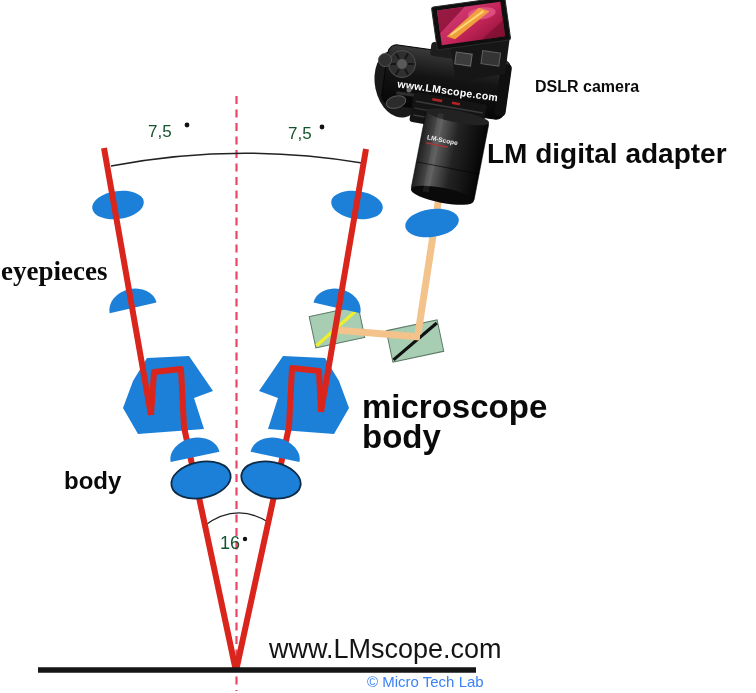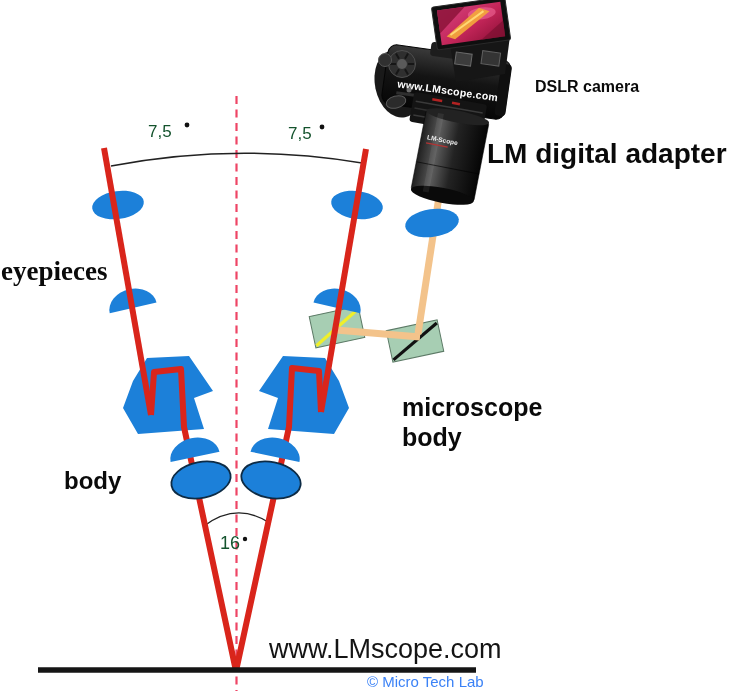--- a/index.html
+++ b/index.html
@@ -5,21 +5,21 @@
   html,body{margin:0;padding:0;}
   body{
     width:756px;height:693px;position:relative;background:#ffffff;overflow:hidden;
     font-family:"Liberation Sans", sans-serif;color:#0a0a0a;
   }
   .abs{position:absolute;}
   .lbl{position:absolute;font-weight:700;color:#0a0a0a;white-space:nowrap;}
   #title{left:30px;top:20px;font-size:29px;line-height:34px;font-weight:700;}
   #lbl-eyepieces{left:1px;top:256px;font-size:27px;font-family:Liberation Serif, serif;}
   #lbl-lens{left:64px;top:467px;font-size:24px;}
-  #lbl-microbody{left:362px;top:392px;font-size:25px;line-height:30px;margin-left:40px;}
+  #lbl-microbody{left:362px;top:392px;font-size:33px;line-height:30px;}
   #lbl-dslr{left:535px;top:78px;font-size:16px;}
   #lbl-adapter{left:487px;top:138px;font-size:28px;}
   .angle{position:absolute;font-size:17px;font-weight:400;color:#14532d;}
   .angle .deg{font-size:11px;position:relative;top:-6px;margin-left:3px;font-weight:700;}
   #angle-left{left:148px;top:122px;}
   #angle-right{left:288px;top:124px;}
   #angle-bottom{left:220px;top:533px;font-size:18px;}
   #footer-site{position:absolute;left:269px;top:634px;font-size:27px;font-weight:400;color:#141414;}
   #footer-copy{position:absolute;left:367px;top:673px;font-size:15px;font-weight:400;color:#3b82f6;}
   svg text{font-family:"Liberation Sans", sans-serif;}

